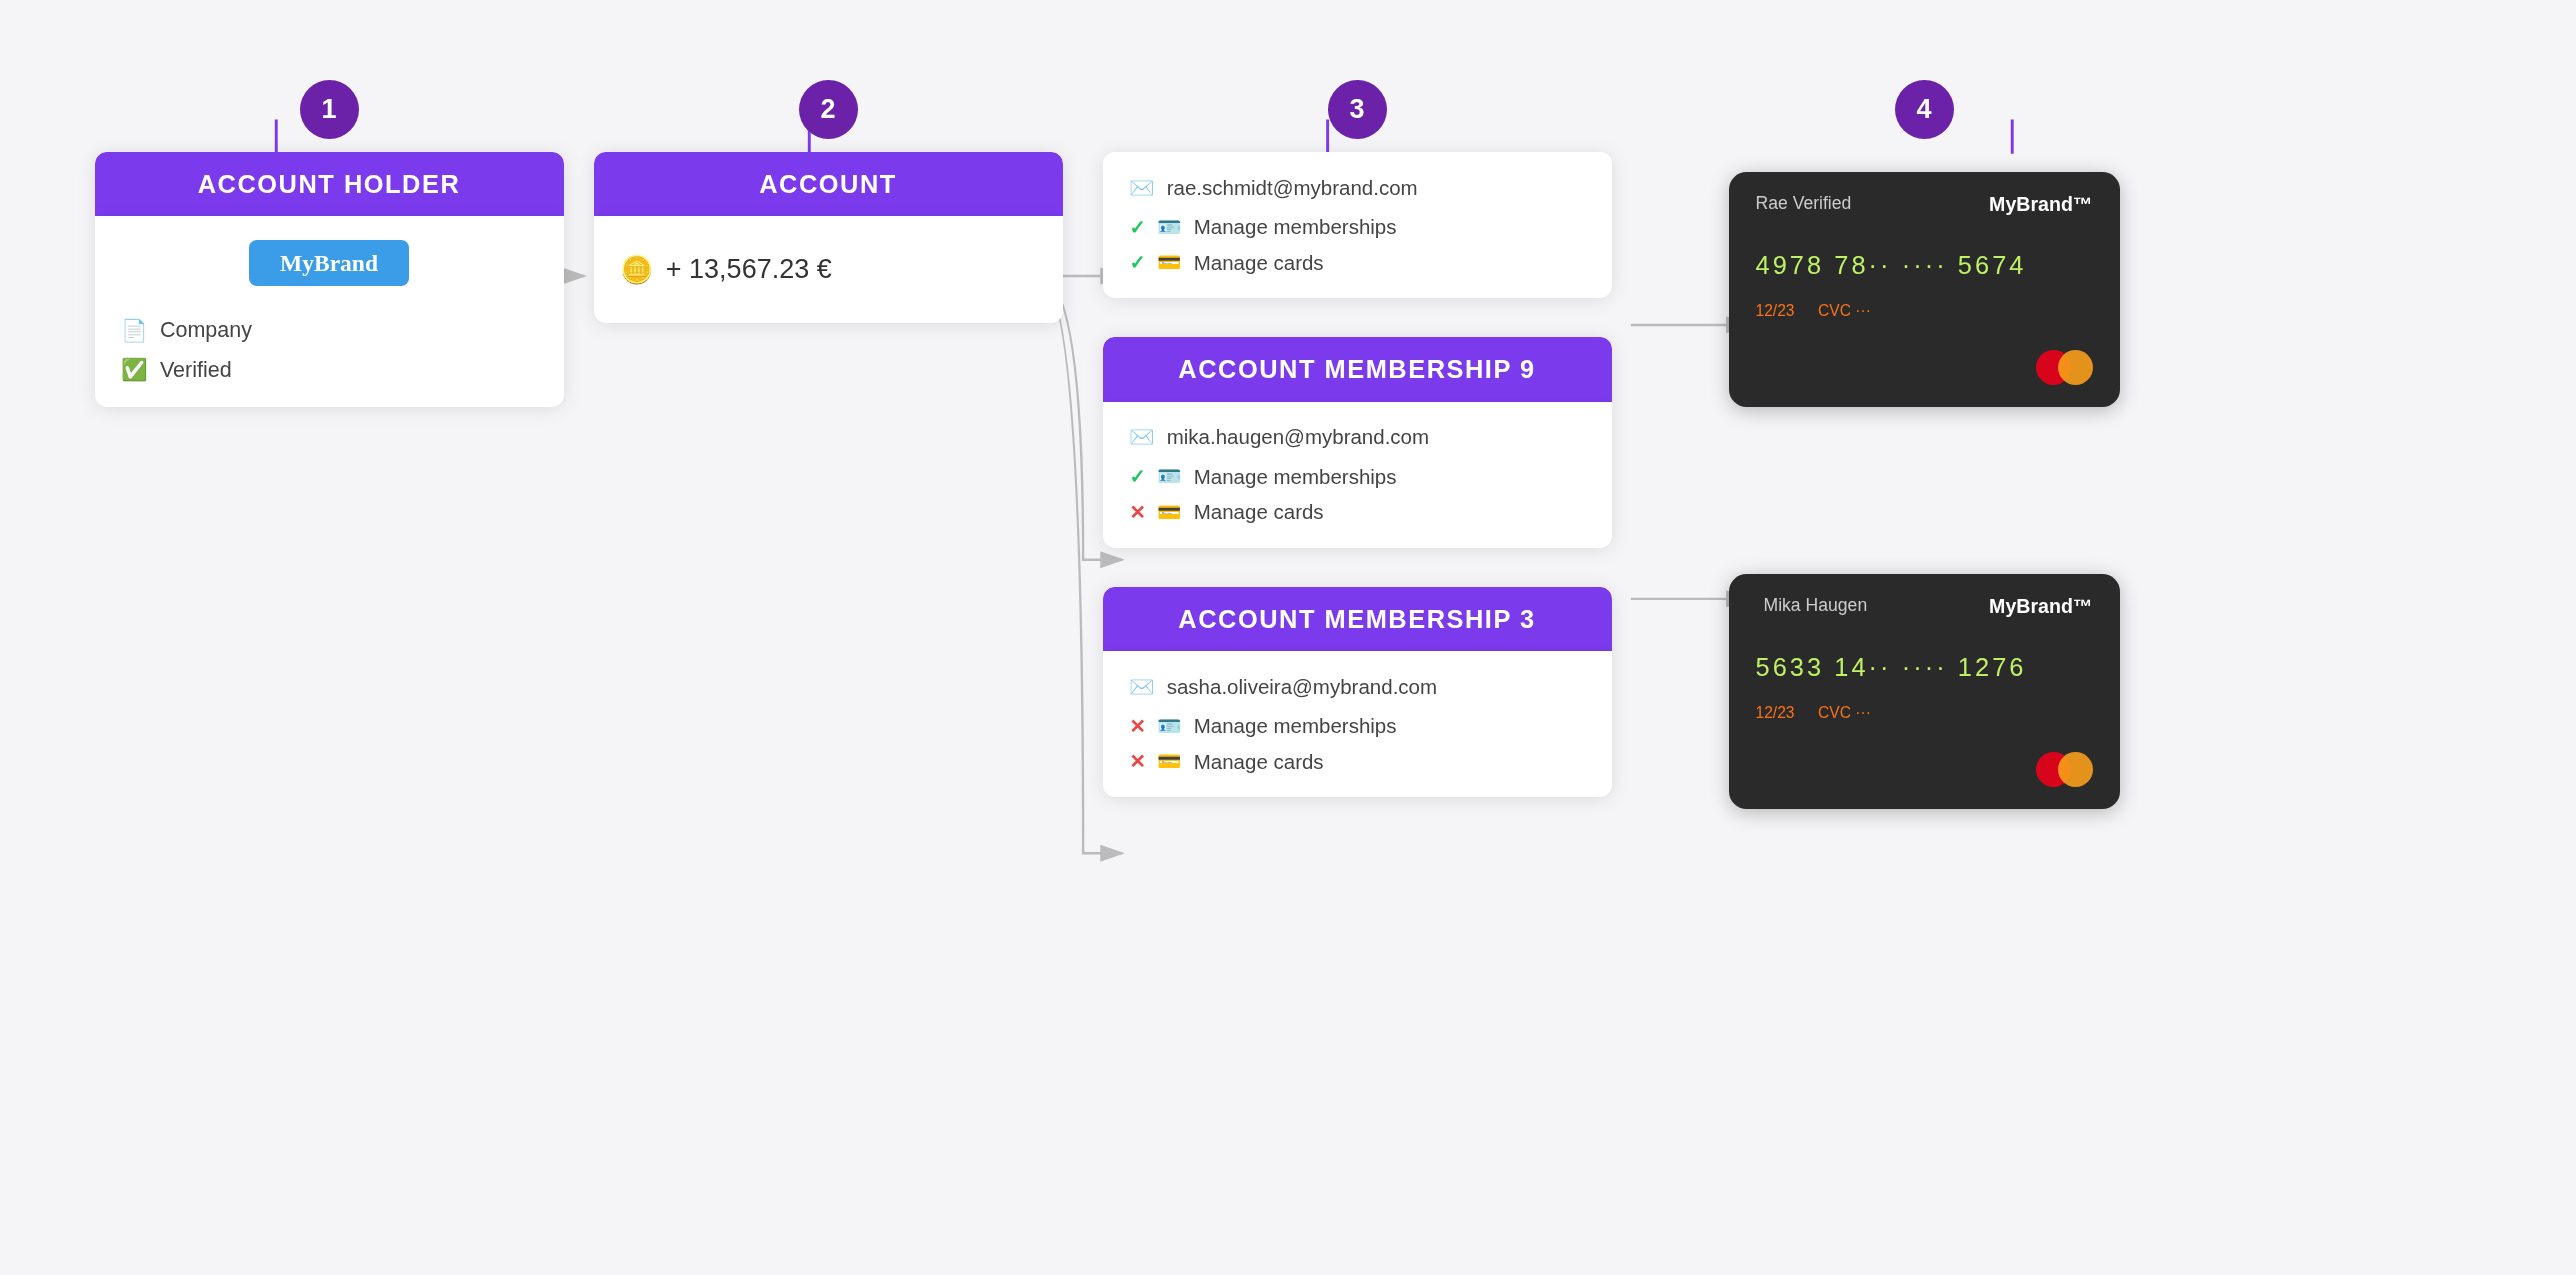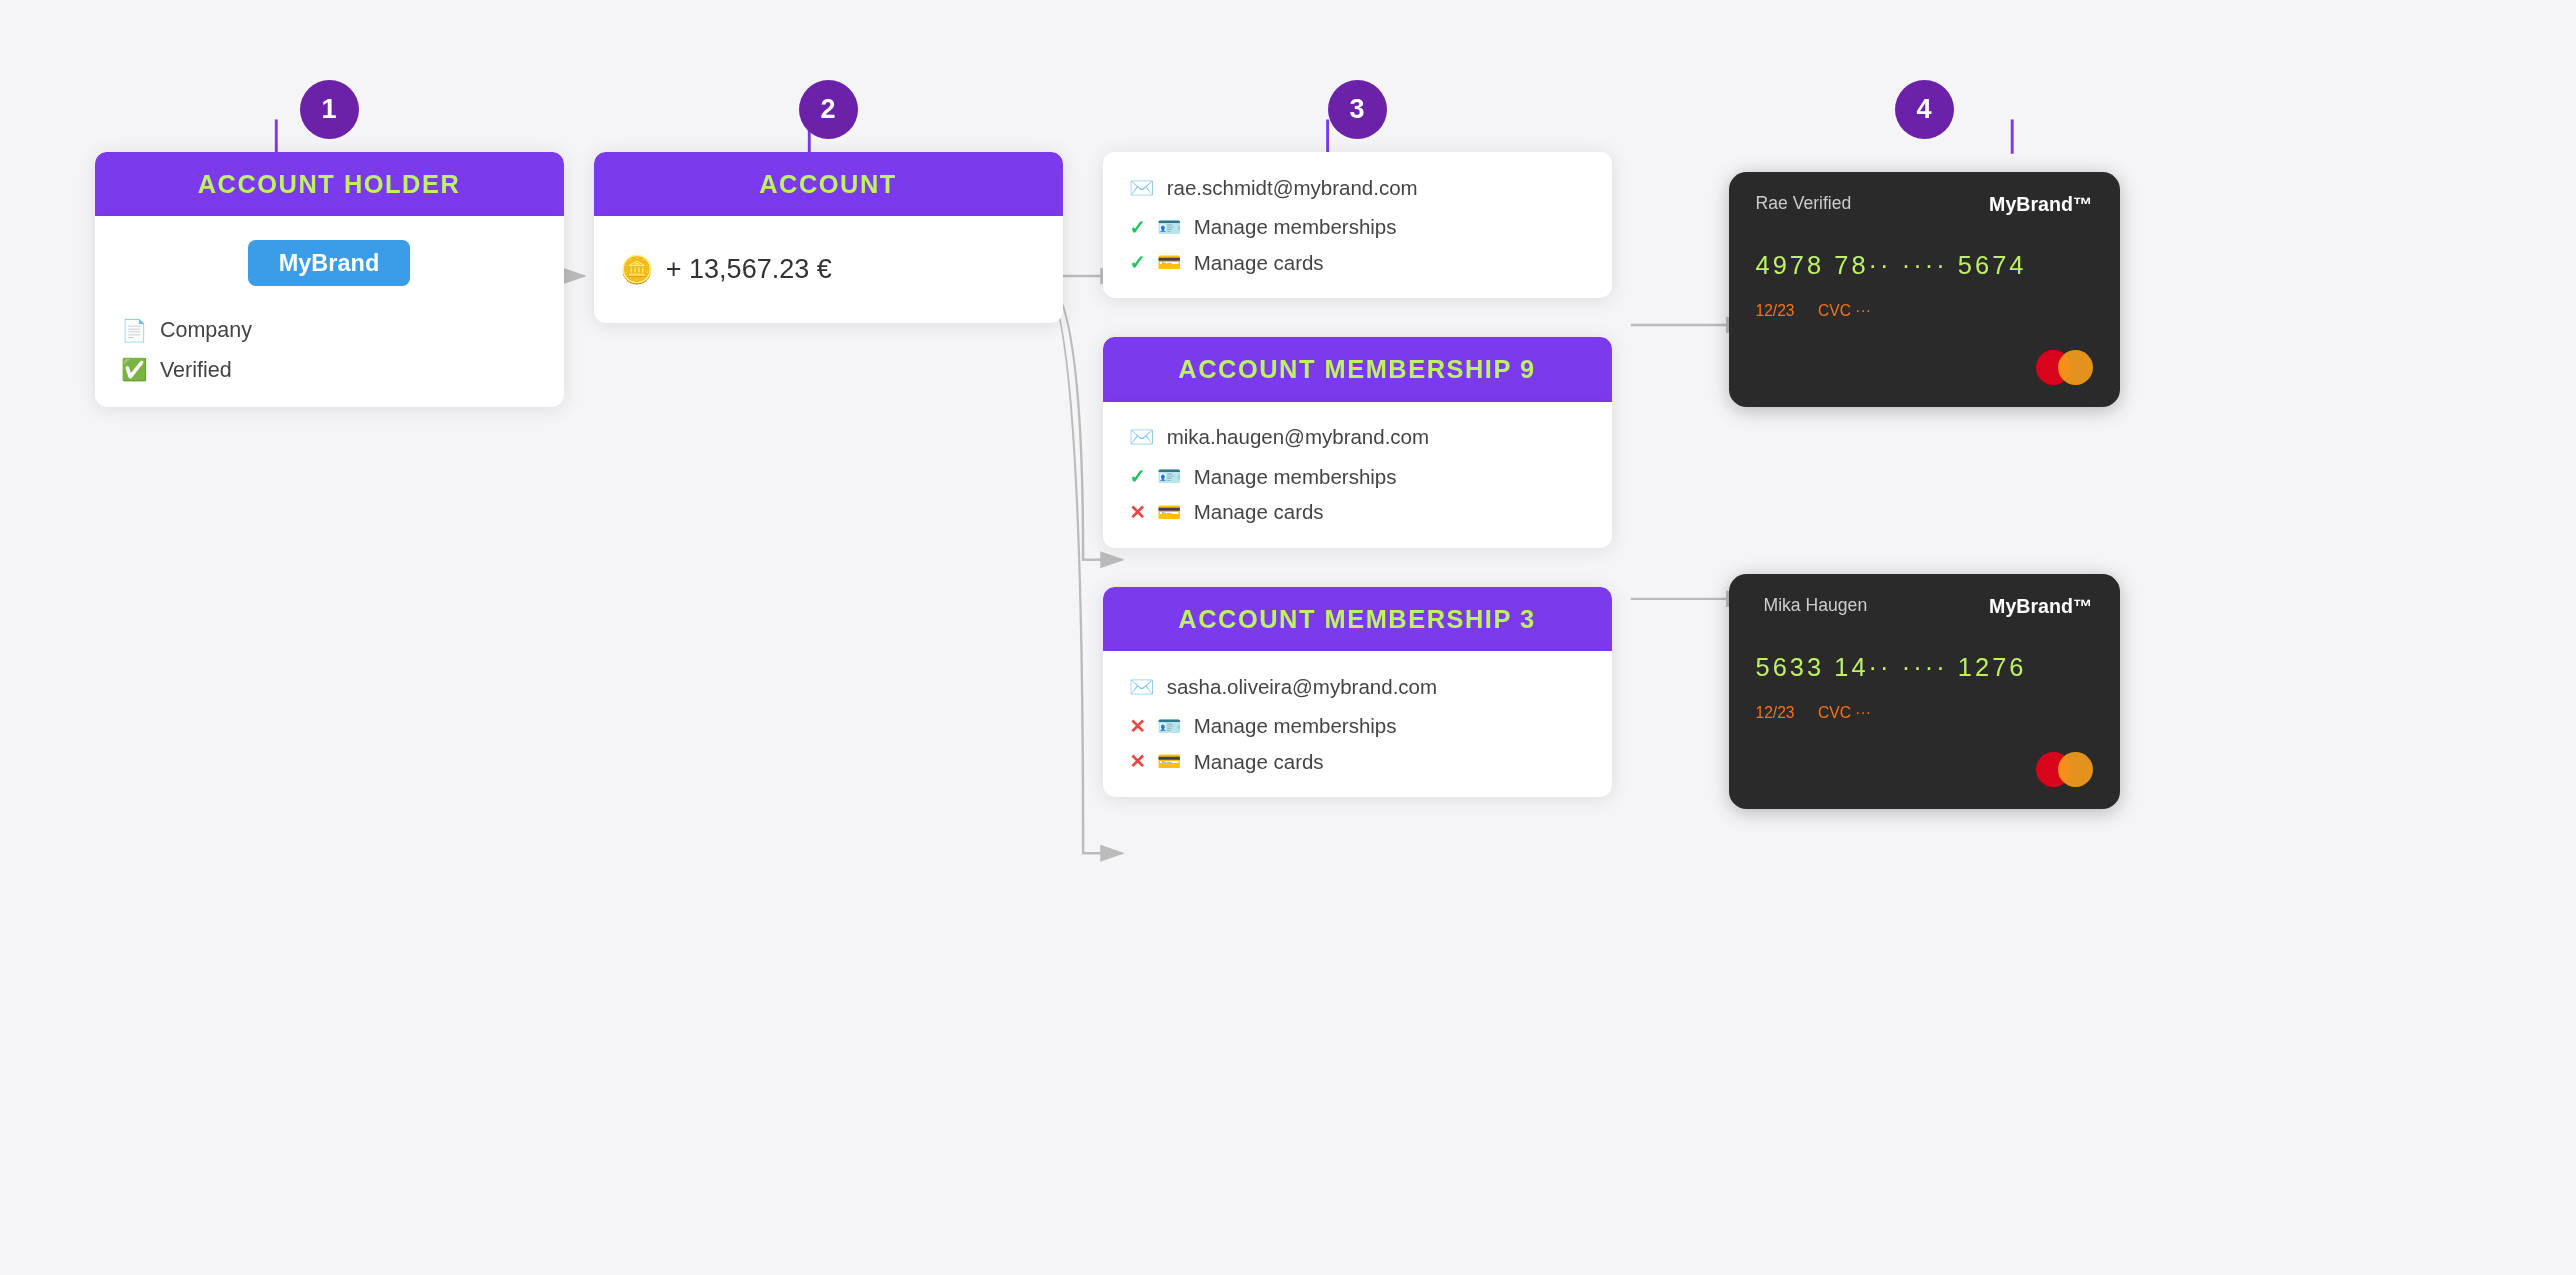--- a/index.html
+++ b/index.html
@@ -45,21 +45,21 @@
       justify-content: center;
       margin-bottom: 13.7px;
       position: relative;
       z-index: 2;
     }
 
     
     .box-header {
       background: #7c3aed;
       border-radius: 11.7px 11.7px 0 0;
-      color: #bef264;
+      color: #ffffff;
       font-size: 25.4px;
       font-weight: 800;
       letter-spacing: 0.06em;
       text-align: center;
       padding: 17.6px 27px;
       width: 100%;
     }
 
     
     .box-body {
@@ -260,21 +260,21 @@
 
   <div class="col" style="left: 29px; top: 29px;">
 
     <div style="display:flex; flex-direction:column; align-items:center; margin-bottom:0;">
       <div class="step-num">1</div>
     </div>
 
     <div class="node-card account-holder-node">
       <div class="box-header">ACCOUNT HOLDER</div>
       <div class="box-body">
-        <div style="text-align:center; margin-bottom: 9.8px;">
+        <div style="text-align:center; margin-bottom: 9.8px; font-family: Liberation Serif, serif;">
           <span class="mybrand-badge">MyBrand</span>
         </div>
         <div class="detail-row">
           <span class="icon-doc">📄</span>
           <span>Company</span>
         </div>
         <div class="detail-row">
           <span class="icon-verified">✅</span>
           <span>Verified</span>
         </div>

